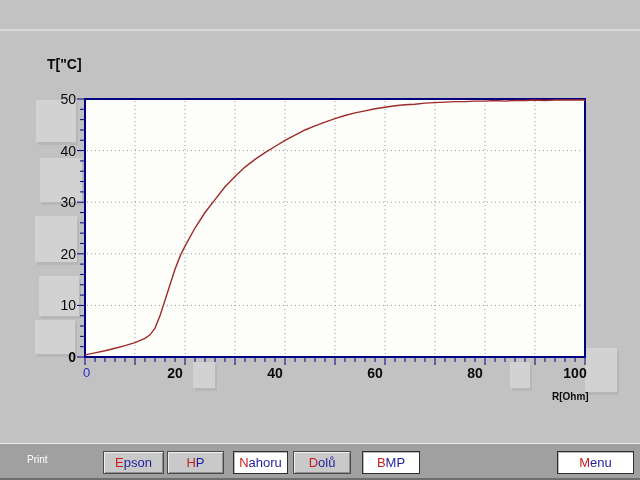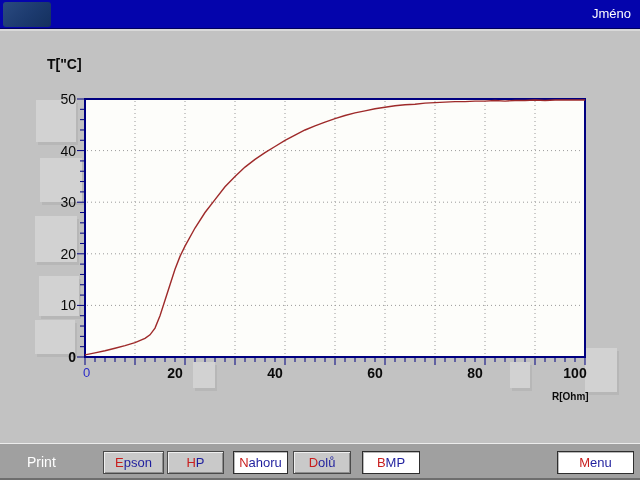--- a/index.html
+++ b/index.html
@@ -26,21 +26,21 @@
   #ylabel{position:absolute;left:47px;top:56px;font-size:14px;font-weight:bold;color:#0a0a0a;}
   #xlabel{position:absolute;left:552px;top:391px;font-size:10px;font-weight:bold;color:#0a0a0a;}
   #chart-svg{position:absolute;left:0;top:0;}
   .ghost{position:absolute;background:rgba(224,224,224,0.55);box-shadow:2px 3px 0 rgba(150,150,150,0.25);}
   
   #bottombar{
     position:absolute;left:0;top:443px;width:640px;height:37px;
     background:#a0a0a0;border-top:1px solid #ececec;
   }
   #bottombar::after{content:"";position:absolute;left:0;bottom:0;width:100%;height:3px;background:#6e6e6e;}
-  #print-label{position:absolute;left:27px;top:10px;color:#ffffff;font-size:14px;}
+  #print-label{position:absolute;left:27px;top:10px;color:#ffffff;font-size:10px;}
   .btn{
     position:absolute;top:7px;height:23px;box-sizing:border-box;
     font-family:"Liberation Sans",sans-serif;font-size:13px;
     display:flex;align-items:center;justify-content:center;
     color:#1f1f9e;cursor:pointer;padding:0;
   }
   .btn .accel{color:#c81e1e;}
   .btn-grey{
     background:#c9c9c9;border:1px solid #4a4a4a;
     box-shadow:inset 1px 1px 0 #efefef, inset -1px -1px 0 #8d8d8d;
@@ -54,24 +54,20 @@
   #btn-nahoru{left:233px;width:55px;}
   #btn-dolu{left:293px;width:58px;}
   #btn-bmp{left:362px;width:58px;}
   #btn-menu{left:557px;width:77px;}
 </style>
 </head>
 <body>
 
 <div id="screen">
 
-  <div id="titlebar">
-    <div id="logo"></div>
-    <div id="title-right">Jméno</div>
-  </div>
   <div id="titlebar-highlight"></div>
 
   <div class="ghost" style="left:36px;top:100px;width:40px;height:42px;"></div>
   <div class="ghost" style="left:40px;top:158px;width:42px;height:44px;"></div>
   <div class="ghost" style="left:35px;top:216px;width:42px;height:46px;"></div>
   <div class="ghost" style="left:39px;top:276px;width:40px;height:40px;"></div>
   <div class="ghost" style="left:35px;top:320px;width:40px;height:34px;"></div>
   <div class="ghost" style="left:90px;top:106px;width:16px;height:28px;"></div>
   <div class="ghost" style="left:585px;top:348px;width:32px;height:44px;"></div>
   <div class="ghost" style="left:193px;top:362px;width:22px;height:26px;"></div>

